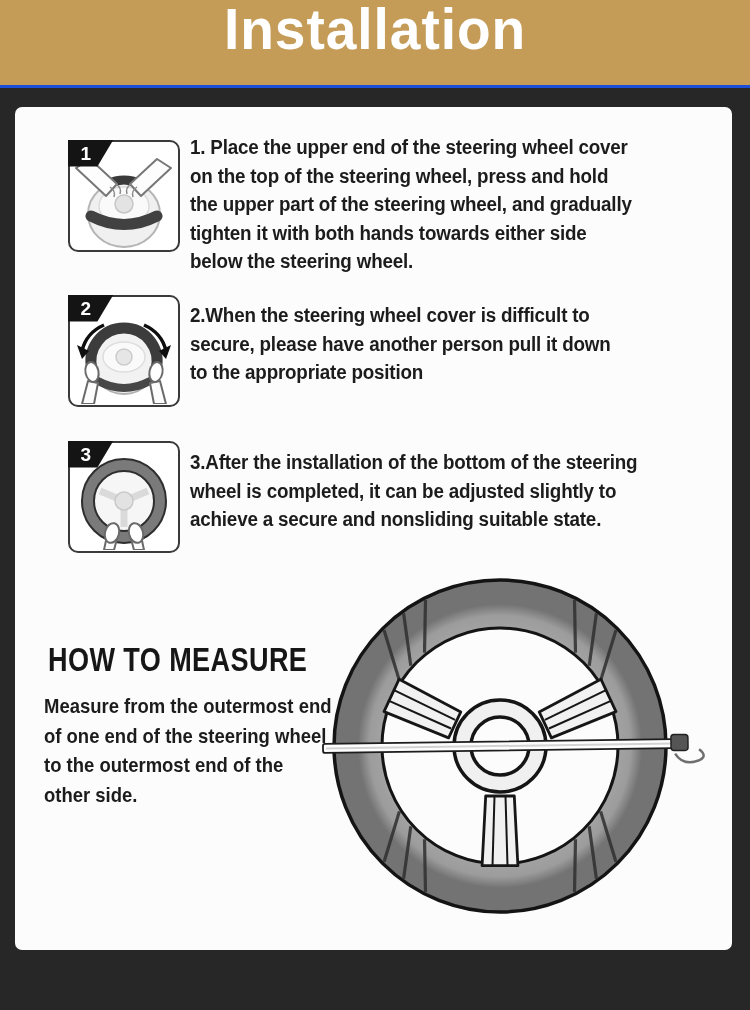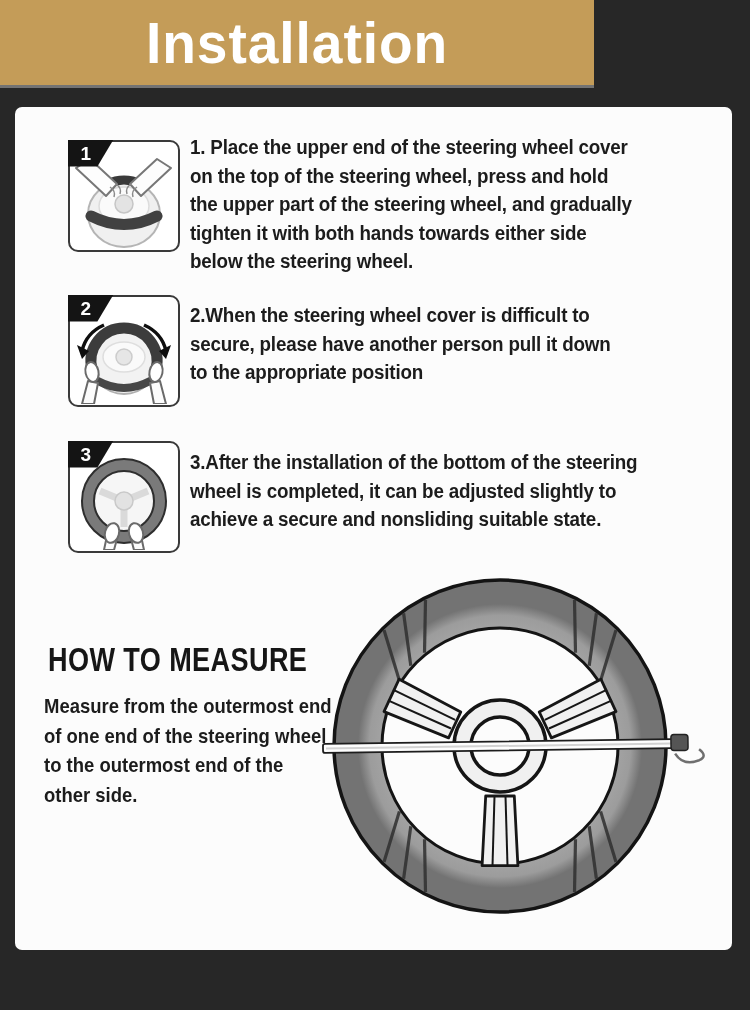--- a/index.html
+++ b/index.html
@@ -4,23 +4,23 @@
 <title>Installation</title>
 <style>
   html,body{margin:0;padding:0;background:#272727;}
   .page{
     position:relative;width:750px;height:1010px;overflow:hidden;
     background:#272727;
     font-family:"Liberation Sans","DejaVu Sans",sans-serif;
     -webkit-font-smoothing:antialiased;
   }
   .header{
-    position:absolute;left:0;top:0;width:594px;height:85px;
-    background:#c49c58;border-bottom:3px solid #737373;
-    display:flex;align-items:center;justify-content:center;
+    position:absolute;left:0;top:0;width:750px;height:85px;
+    background:#c49c58;border-bottom:3px solid #1d4ed8;
+    display:flex;justify-content:center;
   }
   .header-title{
     color:#ffffff;font-size:58px;font-weight:bold;letter-spacing:1px;
     transform:scaleX(.95);transform-origin:center;line-height:1;
   }
   .panel{
     position:absolute;left:15px;top:107px;width:717px;height:843px;
     background:#fcfcfc;border-radius:7px;
   }
   .step-box{

